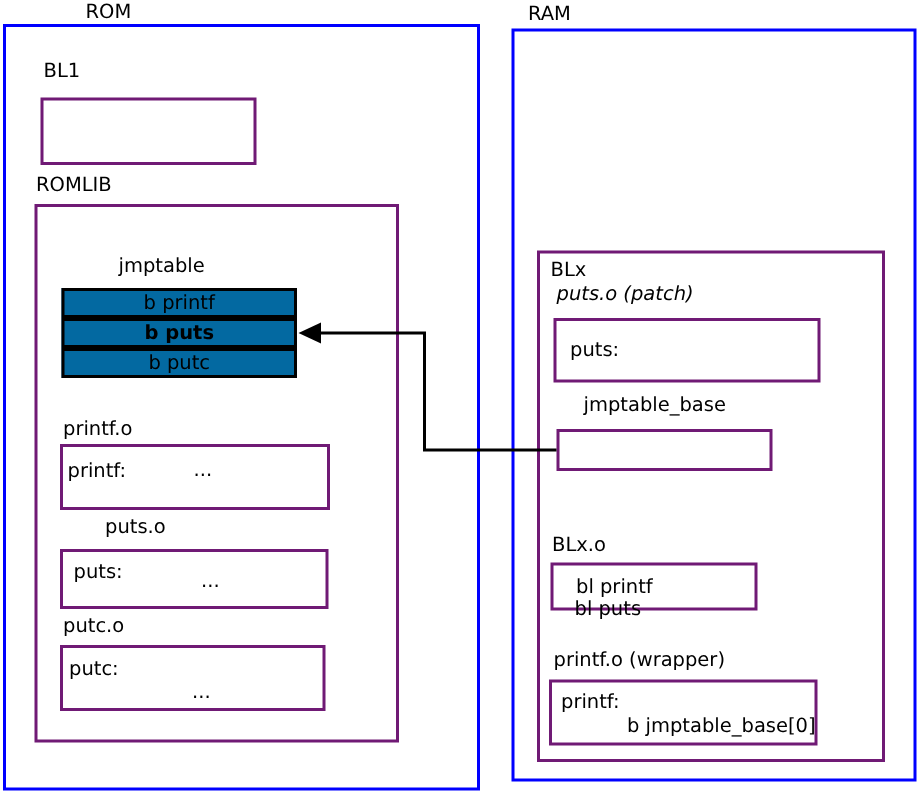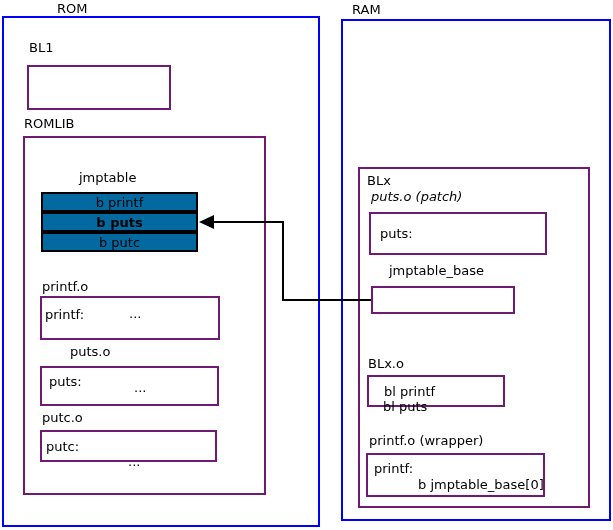--- a/index.html
+++ b/index.html
@@ -83,21 +83,21 @@
     <span class="inner" style="left:87px; top:9px;">...</span>
   </div>
 
   <div class="lbl" style="left:42px; top:345px;margin-left:28px;">puts.o</div>
   <div class="box" style="left:40px; top:366px; width:179px; height:40px;">
     <span class="inner" style="left:7px; top:7px;">puts:</span>
     <span class="inner" style="left:92px; top:13px;">...</span>
   </div>
 
   <div class="lbl" style="left:42px; top:411px;">putc.o</div>
-  <div class="box" style="left:40px; top:430px; width:177px; height:32px;">
+  <div class="box" style="left:40px; top:430px; width:177px; height:44px;">
     <span class="inner" style="left:4px; top:8px;">putc:</span>
     <span class="inner" style="left:86px; top:23px;">...</span>
   </div>
 
   <div class="box" style="left:358px; top:167px; width:232px; height:341px;"></div>
   <div class="lbl" style="left:367px; top:174px;">BLx</div>
 
   <div class="lbl" style="left:371px; top:190px;font-style:italic;">puts.o (patch)</div>
   <div class="box" style="left:369px; top:212px; width:178px; height:43px;">
     <span class="inner" style="left:9px; top:13px;">puts:</span>

